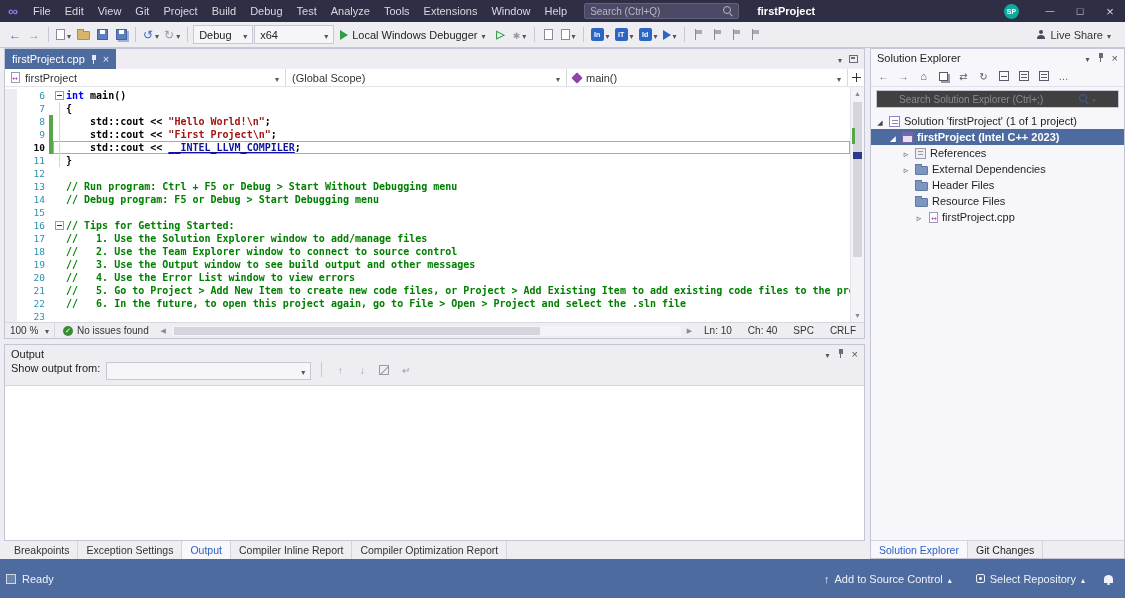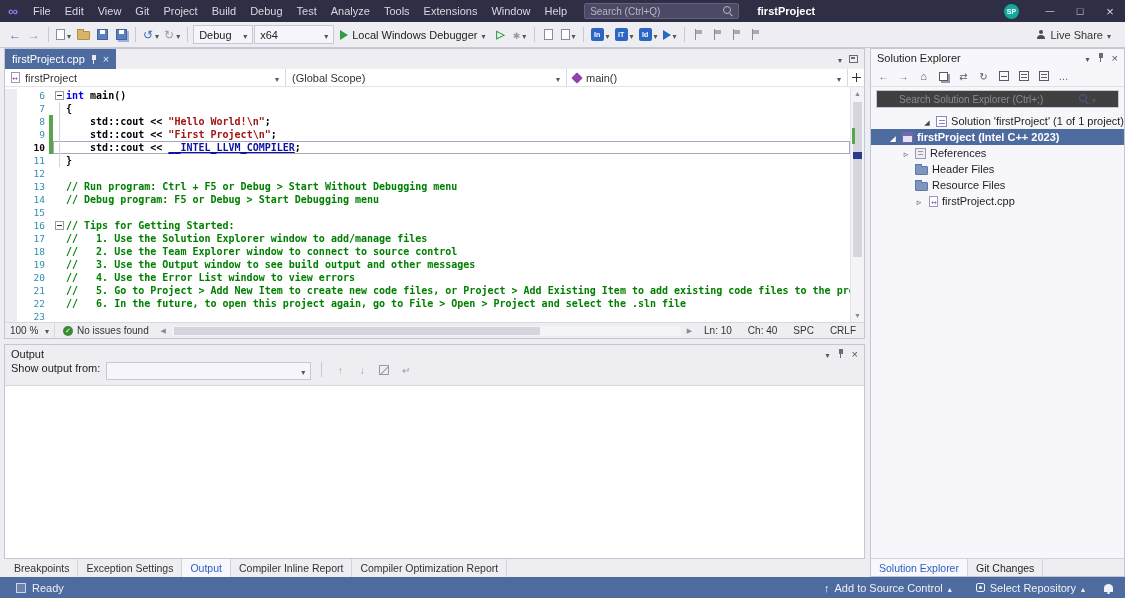--- a/index.html
+++ b/index.html
@@ -184,21 +184,21 @@
 .icon-project::before{content:"";position:absolute;left:0;top:0;width:9px;height:3px;background:#7668a8;}
 .icon-references{width:11px;height:11px;background:#ececf2;border:1px solid #9a9aa8;}
 .icon-references::before{content:"";position:absolute;left:2px;top:2px;width:5px;height:1px;background:#9a9aa8;box-shadow:0 3px 0 #9a9aa8;}
 .icon-folder{width:13px;height:9px;background:#7e95c1;border:1px solid #62799f;border-radius:1px;margin-top:3px;}
 .icon-folder::before{content:"";position:absolute;left:-1px;top:-3px;width:5px;height:2px;background:#7e95c1;border:1px solid #62799f;border-bottom:none;}
 .icon-cpp{width:9px;height:11px;background:#fff;border:1px solid #9a9ab0;margin-left:1px;}
 .icon-cpp::after{content:"++";position:absolute;left:1px;top:2px;font-size:6px;color:#a12fb4;font-weight:bold;letter-spacing:-1px;}
 .se-tabs{height:18px;display:flex;align-items:center;border-top:1px solid #d4d4de;background:var(--chrome);flex:none;font-size:10.5px;}
 
 
-.statusbar{height:21px;background:var(--accent);display:flex;align-items:center;color:#eef1f8;font-size:11px;gap:6px;padding-left:16px;flex:none;}
+.statusbar{height:39px;background:var(--accent);display:flex;align-items:center;color:#eef1f8;font-size:11px;gap:6px;padding-left:6px;flex:none;}
 .ic-tool{width:10px;height:10px;border:1px solid #cfd6e8;background:#6c83ad;}
 .sb-item{display:flex;align-items:center;gap:5px;padding:0 9px;height:100%;}
 .ic-up::before{content:"↑";font-size:11px;}
 .ic-repo{width:9px;height:9px;border:1px solid #eef1f8;border-radius:2px;position:relative;}
 .ic-repo::before{content:"";position:absolute;left:2px;top:2px;width:3px;height:3px;background:#eef1f8;border-radius:50%;}
 .ic-bell{width:9px;height:8px;background:#eef1f8;border-radius:50% 50% 0 0;position:relative;margin:0 12px 0 4px;}
 .ic-bell::after{content:"";position:absolute;left:3px;bottom:-2px;width:3px;height:2px;background:#eef1f8;border-radius:50%;}
 </style>
 </head>
 <body>
@@ -494,34 +494,39 @@
         <span class="sbtn g-more"></span>
       </div>
       <div class="se-search">
         <span>Search Solution Explorer (Ctrl+;)</span>
         <span class="se-search-right">
             <span class="mag"></span>
             <span class="ic-caret"></span>
           </span>
       </div>
       <div class="se-tree" id="se-tree">
-          <div class="titem" style="padding-left: 4px; justify-content: flex-end;">
+          <div class="titem" style="padding-left: 4px;">
             <span class="tarrow exp"></span>
             <span class="ticon icon-solution"></span>
             <span class="tlabel">Solution 'firstProject' (1 of 1 project)</span>
           </div>
           <div class="titem selected" style="padding-left: 17px;">
             <span class="tarrow exp"></span>
             <span class="ticon icon-project"></span>
             <span class="tlabel">firstProject (Intel C++ 2023)</span>
           </div>
           <div class="titem" style="padding-left: 30px;">
             <span class="tarrow col"></span>
             <span class="ticon icon-references"></span>
             <span class="tlabel">References</span>
+          </div>
+          <div class="titem" style="padding-left: 30px;">
+            <span class="tarrow col"></span>
+            <span class="ticon icon-folder"></span>
+            <span class="tlabel">External Dependencies</span>
           </div>
           <div class="titem" style="padding-left: 30px;">
             <span class="tarrow"></span>
             <span class="ticon icon-folder"></span>
             <span class="tlabel">Header Files</span>
           </div>
           <div class="titem" style="padding-left: 30px;">
             <span class="tarrow"></span>
             <span class="ticon icon-folder"></span>
             <span class="tlabel">Resource Files</span>

